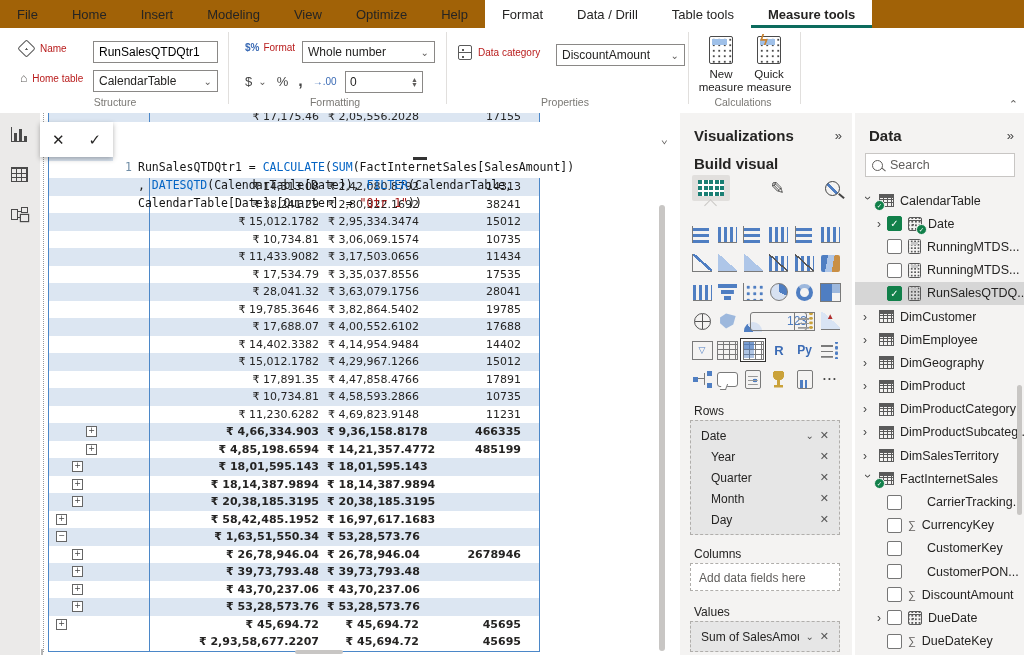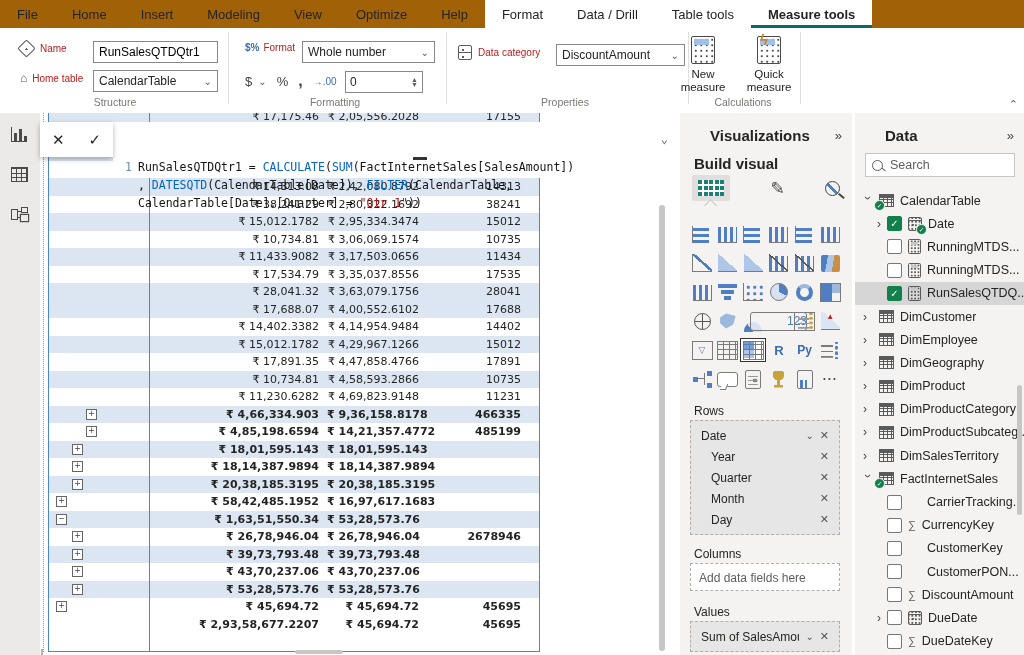--- a/index.html
+++ b/index.html
@@ -96,21 +96,21 @@
   .tk-fn{color:#0464c4;}
   .tk-str{color:#a31515;}
   #fx-chevron{position:absolute;right:12px;top:8px;color:#605e5c;font-size:12px;}
   #fx-cursor{position:absolute;left:300px;top:35px;width:14px;height:3px;background:#333;}
 
   
   .pane{position:absolute;top:113px;height:542px;background:#f4f3f2;}
   #vis-pane{left:680px;width:172px;border-right:3px solid #fff;}
   #data-pane{left:855px;width:169px;}
   .pane-head{position:absolute;left:14px;right:10px;top:14px;font-size:15px;font-weight:bold;color:#252423;
-             display:flex;justify-content:space-between;align-items:center;margin-left:16px;}
+             display:flex;justify-content:space-between;align-items:center;}
   .chev2{font-size:13px;color:#444;font-weight:normal;}
   .sub-label{position:absolute;left:14px;top:42px;font-size:15px;font-weight:bold;color:#252423;}
 
   
   #mode-tabs{position:absolute;left:12px;top:60px;width:148px;height:30px;display:flex;align-items:center;justify-content:space-between;}
   #mode-build{width:38px;height:26px;background:#e1dfdd;border-radius:2px;position:relative;
      display:flex;align-items:center;justify-content:center;}
   .mtx-mini{width:26px;height:16px;
      background:repeating-linear-gradient(90deg,transparent 0 4px,#fff 4px 5.5px),
        repeating-linear-gradient(0deg,#1a7f74 0 4px,#fff 4px 6px);}
@@ -301,21 +301,21 @@
       <span class="dcat-ic"></span>
       <span class="rlabel">Data category</span>
     </div>
     <div class="rinput dd" style="left:556px;top:16px;width:117px;">
       <span>DiscountAmount</span>
       <span class="caret">⌄</span>
     </div>
     <div class="rgrouplabel" style="left:505px;">Properties</div>
     <div class="rsep" style="left:688px;"></div>
 
-    <div class="bigbtn" style="left:676px;top:8px;">
+    <div class="bigbtn" style="left:694px;top:8px;">
       <span class="calcbig" style="display:block;position:relative;"></span>
       <span>New measure</span>
     </div>
     <div class="bigbtn" style="left:742px;top:8px;">
       <span class="calcbig" style="display:block;position:relative;">
           <span class="bolt">ϟ</span>
         </span>
       <span>Quick measure</span>
     </div>
     <div class="rgrouplabel" style="left:683px;">Calculations</div>
@@ -422,20 +422,28 @@
             <div class="num">17535</div>
           </div>
           <div class="t-row sh">
             <div class="lab lv-day">
               <span class="row-label-text"></span>
             </div>
             <div class="num">₹ 28,041.32</div>
             <div class="num">₹ 3,63,079.1756</div>
             <div class="num">28041</div>
           </div>
+          <div class="t-row">
+            <div class="lab lv-day">
+              <span class="row-label-text"></span>
+            </div>
+            <div class="num">₹ 19,785.3646</div>
+            <div class="num">₹ 3,82,864.5402</div>
+            <div class="num">19785</div>
+          </div>
           <div class="t-row sh">
             <div class="lab lv-day">
               <span class="row-label-text"></span>
             </div>
             <div class="num">₹ 17,688.07</div>
             <div class="num">₹ 4,00,552.6102</div>
             <div class="num">17688</div>
           </div>
           <div class="t-row">
             <div class="lab lv-day">

